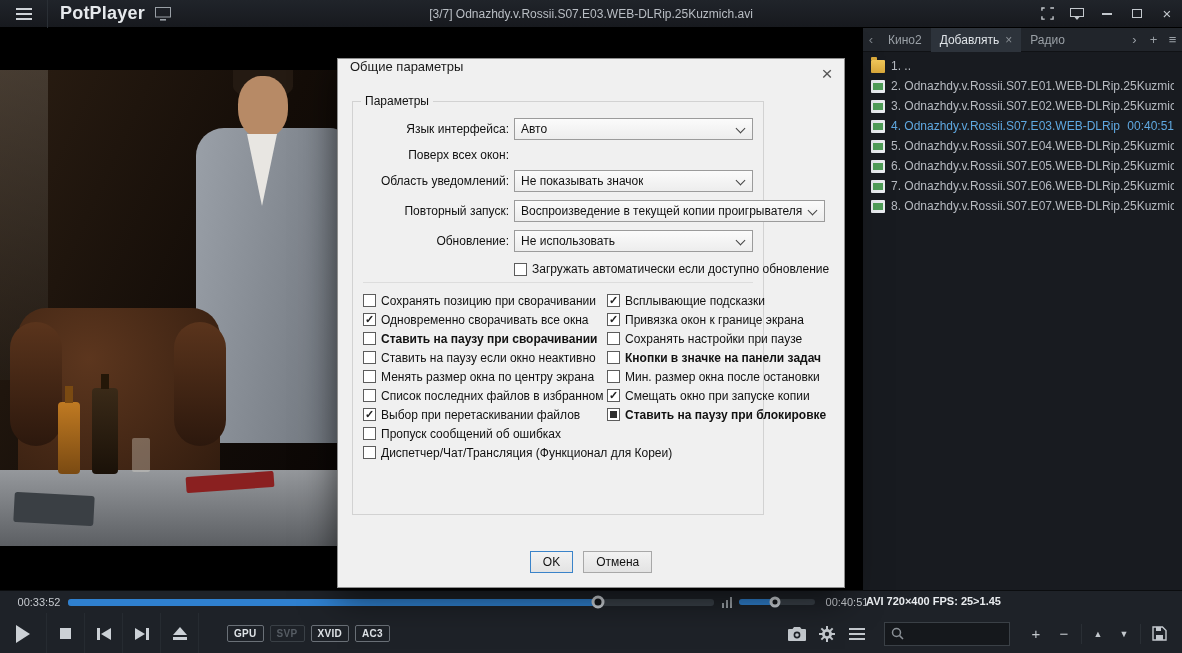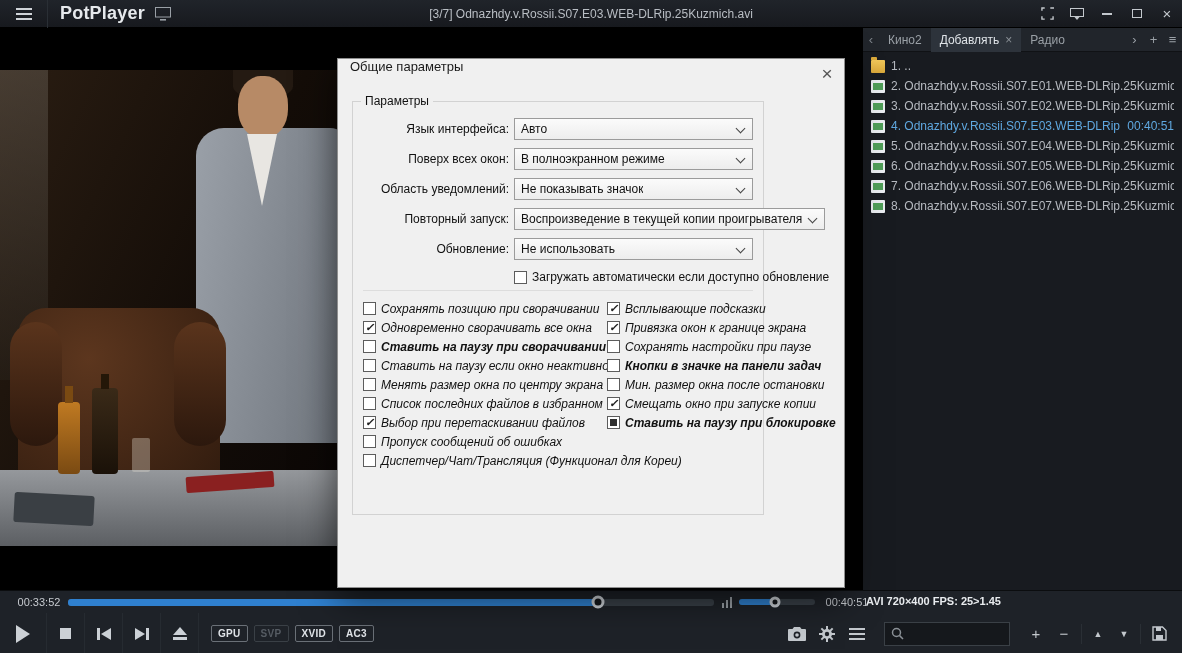--- a/index.html
+++ b/index.html
@@ -72,21 +72,21 @@
   .dlg-row{display:flex;align-items:center;margin-bottom:8px;}
   .dlg-label{width:150px;text-align:right;font-size:12px;margin-right:5px;flex:0 0 150px;}
   .combo{flex:1;height:22px;background:linear-gradient(#fbfbfb,#ededed);border:1px solid #9b9b9b;display:flex;align-items:center;padding:0 22px 0 6px;position:relative;cursor:pointer;}
   .combo-val{font-size:12px;white-space:nowrap;overflow:hidden;}
   .chev{position:absolute;right:8px;top:6px;width:7px;height:7px;border-right:1.6px solid #444;border-bottom:1.6px solid #444;transform:rotate(45deg);}
   .upd-row{display:flex;align-items:center;margin:0 0 6px 161px;}
   .dlg-sep{height:1px;background:#ddd;margin:4px 10px 6px 10px;}
   .chk-cols{display:flex;padding:2px 6px 0 10px;}
   .chk-col.left{width:244px;flex:0 0 244px;}
   .chk-col.right{flex:1;}
-  .chk-row{display:flex;align-items:center;height:19px;cursor:pointer;font-style:italic;}
+  .chk-row{display:flex;align-items:center;height:19px;cursor:pointer;}
   .chk-box{width:13px;height:13px;border:1px solid #5c5c5c;background:#fff;margin-right:5px;flex:0 0 13px;display:flex;align-items:center;justify-content:center;font-size:11px;font-weight:700;color:#222;line-height:11px;}
   .chk-fill{width:7px;height:7px;background:#2f2f2f;display:block;}
   .chk-label{font-size:12px;white-space:nowrap;}
   .chk-label.bold{font-weight:700;}
   .dlg-buttons{position:absolute;bottom:14px;left:0;right:0;display:flex;justify-content:center;gap:10px;}
   .btn{min-width:36px;padding:3px 12px;background:linear-gradient(#f2f2f2,#e3e3e3);border:1px solid #a8a8a8;font-size:12px;font-family:"Liberation Sans",sans-serif;cursor:pointer;color:#111;}
   .btn.primary{border-color:#3a83c9;}
 
   
   .bottombar{position:absolute;left:0;top:590px;width:1182px;height:63px;background:#1e2228;border-top:1px solid #0b0d0f;z-index:10;}
@@ -106,21 +106,21 @@
   .ctrl-btn.play{width:47px;}
   .ctrl-btn.w38{width:38px;}
   .tri-r-lg{width:0;height:0;border-left:14px solid #ccd1d6;border-top:9px solid transparent;border-bottom:9px solid transparent;}
   .tri-r{width:0;height:0;border-left:10px solid #ccd1d6;border-top:6px solid transparent;border-bottom:6px solid transparent;}
   .tri-l{width:0;height:0;border-right:10px solid #ccd1d6;border-top:6px solid transparent;border-bottom:6px solid transparent;}
   .sq{width:11px;height:11px;background:#ccd1d6;}
   .vbar{width:3px;height:12px;background:#ccd1d6;}
   .eject{display:flex;flex-direction:column;align-items:center;gap:2px;}
   .tri-u{width:0;height:0;border-bottom:8px solid #ccd1d6;border-left:7px solid transparent;border-right:7px solid transparent;}
   .hbar{width:14px;height:3px;background:#ccd1d6;}
-  .badges{display:flex;gap:6px;margin-left:12px;}
+  .badges{display:flex;gap:6px;margin-left:28px;}
   .badge{font-size:10px;font-weight:700;color:#dfe3e7;border:1px solid #6a7077;border-radius:2px;padding:2px 6px;cursor:pointer;letter-spacing:.3px;}
   .badge.dim{color:#565c63;border-color:#3a4046;}
   .ctrl-right{margin-left:auto;display:flex;align-items:center;padding-right:8px;}
   .icon-btn{width:30px;height:30px;display:flex;align-items:center;justify-content:center;cursor:pointer;}
   .searchbox{width:126px;height:24px;background:#15181c;border:1px solid #3a4046;display:flex;align-items:center;padding:0 6px;margin:0 12px;gap:5px;}
   .search-input{flex:1;width:90px;background:transparent;border:none;outline:none;color:#c6cacf;font-size:12px;font-family:"Liberation Sans",sans-serif;}
   .glyph-btn{width:28px;height:30px;display:flex;align-items:center;justify-content:center;color:#c3c8cd;font-size:15px;cursor:pointer;}
   .glyph-btn.arrow{font-size:9px;width:26px;}
   .vsep{width:1px;height:20px;background:#2a2f35;margin:0 3px;}
 </style>
@@ -254,24 +254,20 @@
       <div class="dlg-fields" id="dlg-fields">
           <div class="dlg-row">
             <span class="dlg-label">Язык интерфейса:</span>
             <div class="combo">
               <span class="combo-val">Авто</span>
               <span class="chev"></span>
             </div>
           </div>
           <div class="dlg-row">
             <span class="dlg-label">Поверх всех окон:</span>
-            <div class="combo">
-              <span class="combo-val">В полноэкранном режиме</span>
-              <span class="chev"></span>
-            </div>
           </div>
           <div class="dlg-row">
             <span class="dlg-label">Область уведомлений:</span>
             <div class="combo">
               <span class="combo-val">Не показывать значок</span>
               <span class="chev"></span>
             </div>
           </div>
           <div class="dlg-row">
             <span class="dlg-label">Повторный запуск:</span>
@@ -358,20 +354,24 @@
               <span class="chk-label">Смещать окно при запуске копии</span>
             </div>
             <div class="chk-row">
               <span class="chk-box">
                 <span class="chk-fill"></span>
               </span>
               <span class="chk-label bold">Ставить на паузу при блокировке</span>
             </div>
           </div>
       </div>
+    </div>
+    <div class="dlg-buttons">
+      <button class="btn primary">OK</button>
+      <button class="btn">Отмена</button>
     </div>
   </div>
 
   <div class="bottombar">
     <div class="seekrow">
       <span class="time">00:33:52</span>
       <div class="seek">
         <div class="bar-fill" id="seek-fill" style="width: 82%;"></div>
         <div class="knob" id="seek-handle" style="left: 82%;"></div>
       </div>

